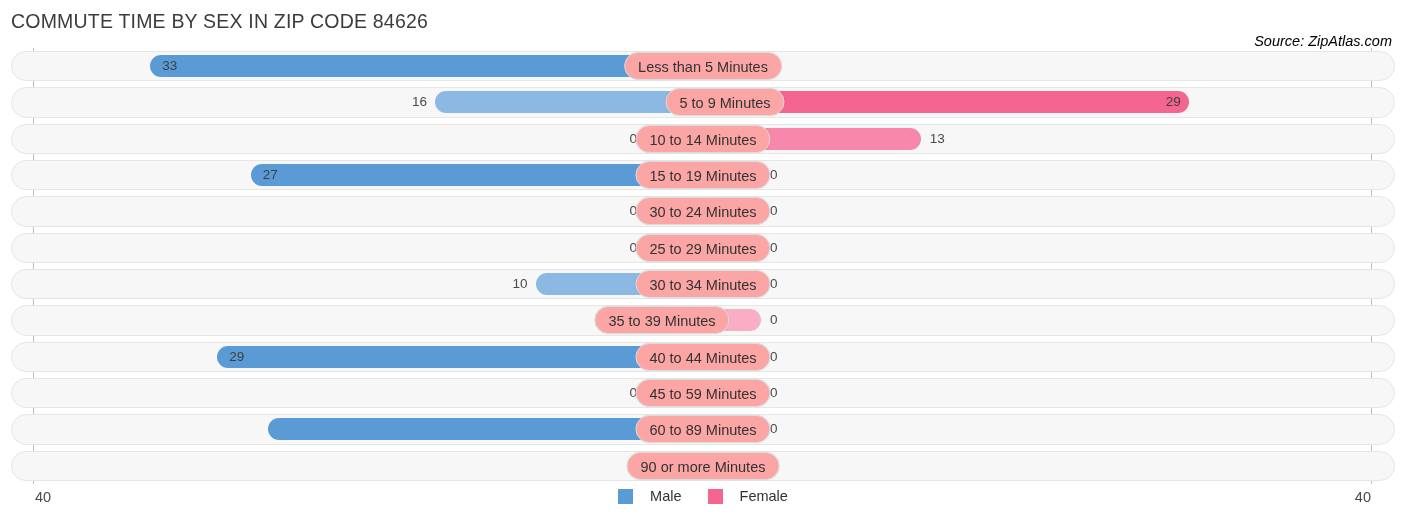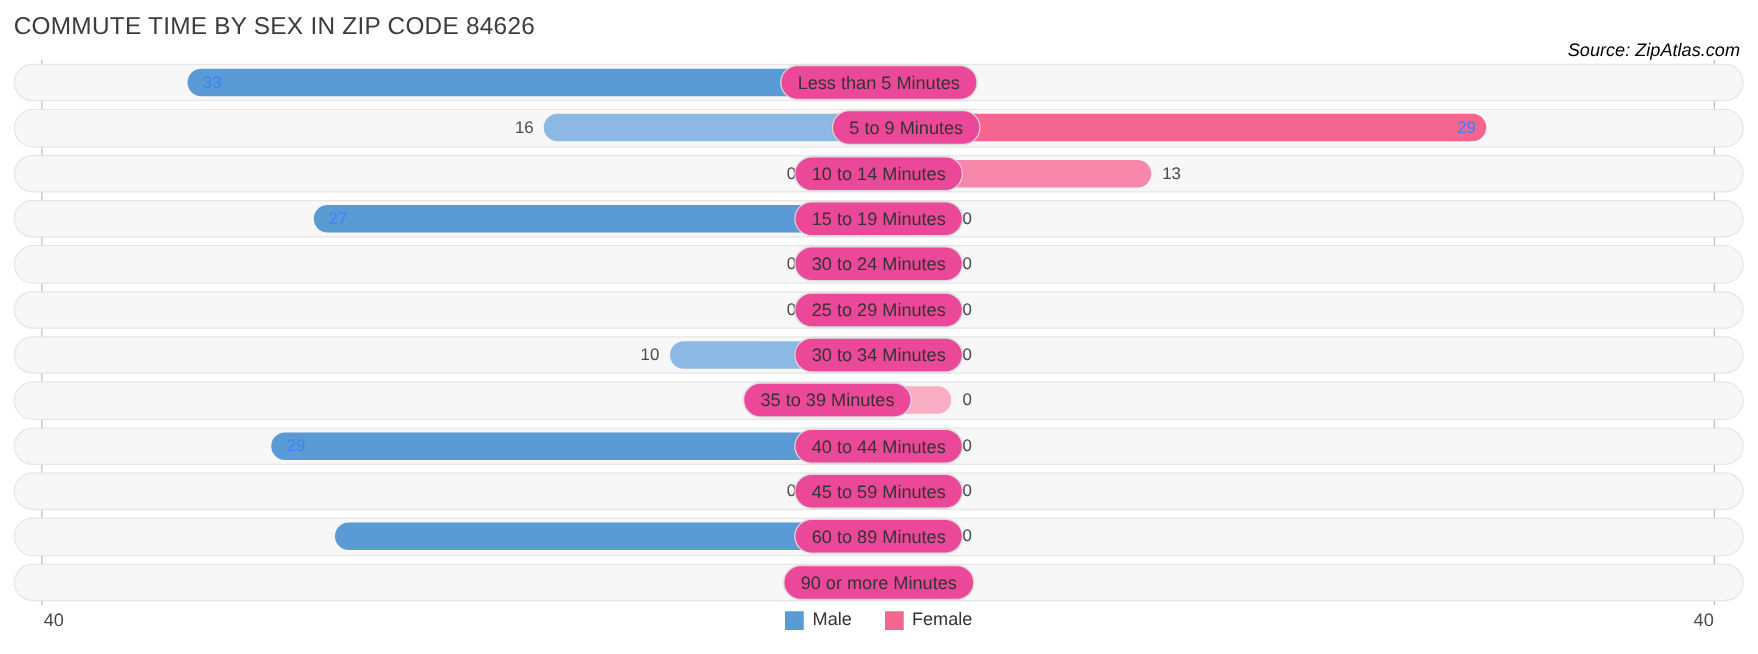--- a/index.html
+++ b/index.html
@@ -116,32 +116,32 @@
 
   
   .val {
     position: absolute;
     top: 7px;
     height: 22px;
     line-height: 22px;
     font-size: 13.5px;
     white-space: nowrap;
   }
-  .val.inside  { color: #3b82f6; }
+  .val.inside  { color: #404040; }
   .val.outside { color: #4a4a4a; }
   .val.male-out   { text-align: right; }
   .val.female-out { text-align: left; }
 
   
   .cat-pill {
     position: absolute;
     top: 4px;
     height: 28px;
     line-height: 28px;
-    background: #ec4899;
+    background: #fca5a5;
     border: 1px solid #dcdcdc;
     border-radius: 14px;
     font-size: 14.5px;
     color: #333333;
     text-align: center;
     white-space: nowrap;
     padding: 0 13px;
     box-sizing: border-box;
     transform: translateX(-50%);
     box-shadow: 0 0 2px rgba(0,0,0,0.06);
@@ -170,21 +170,21 @@
     top: 4px;
     width: 1406px;
     display: flex;
     justify-content: center;
     align-items: center;
     gap: 26px;
   }
   .legend-item {
     display: flex;
     align-items: center;
-    gap: 7px;
+    gap: 17px;
   }
   .legend-swatch {
     width: 15px;
     height: 15px;
     display: inline-block;
   }
   .legend-label {
     font-size: 14.5px;
     color: #333333;
   }

